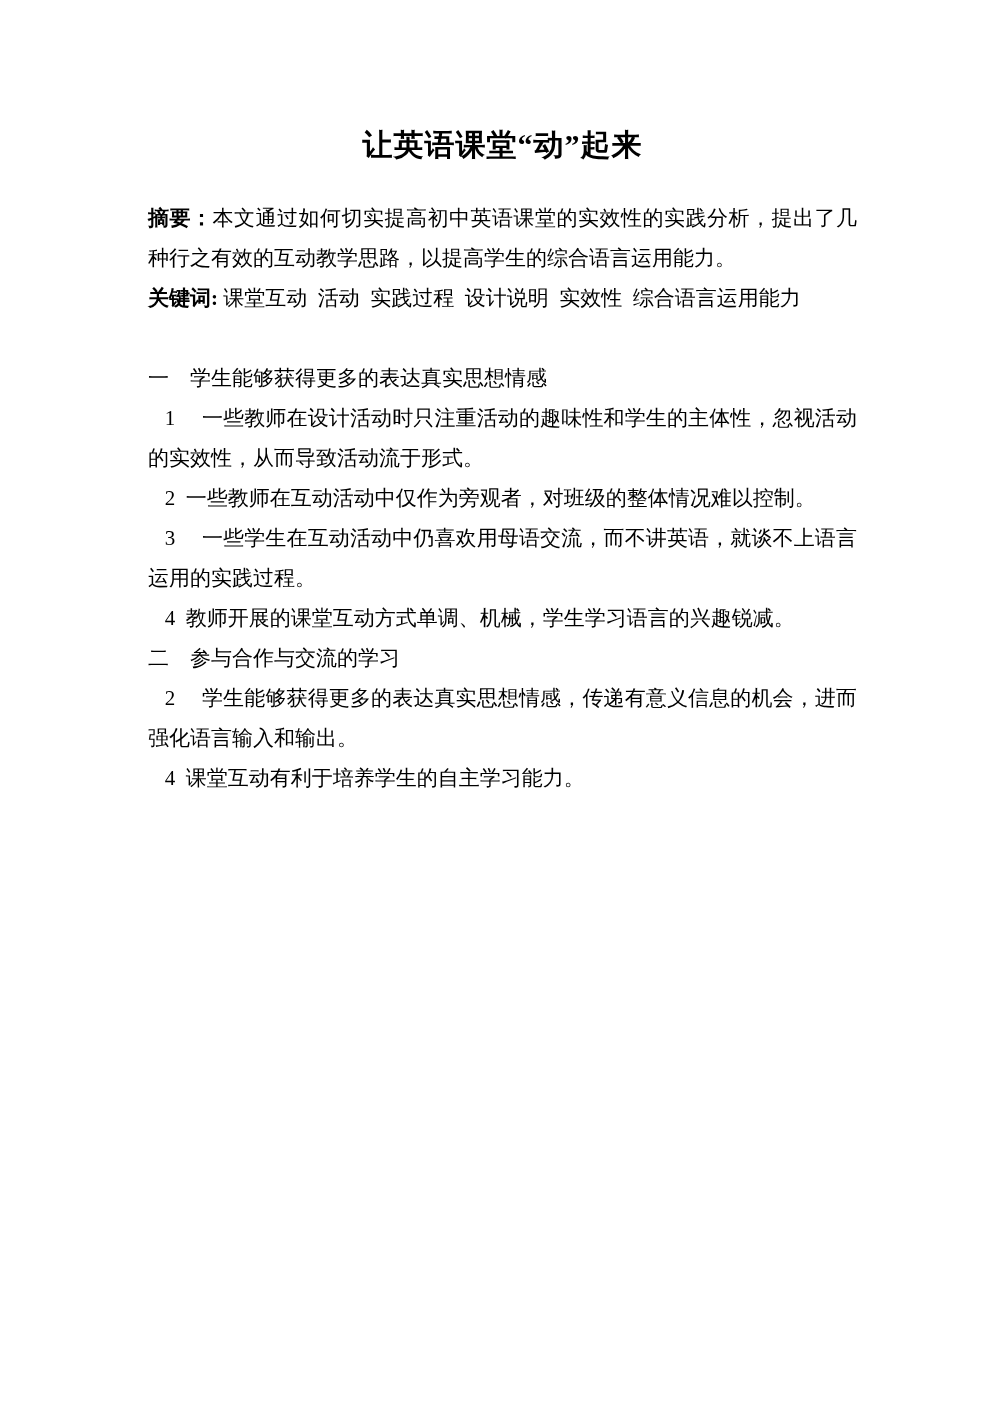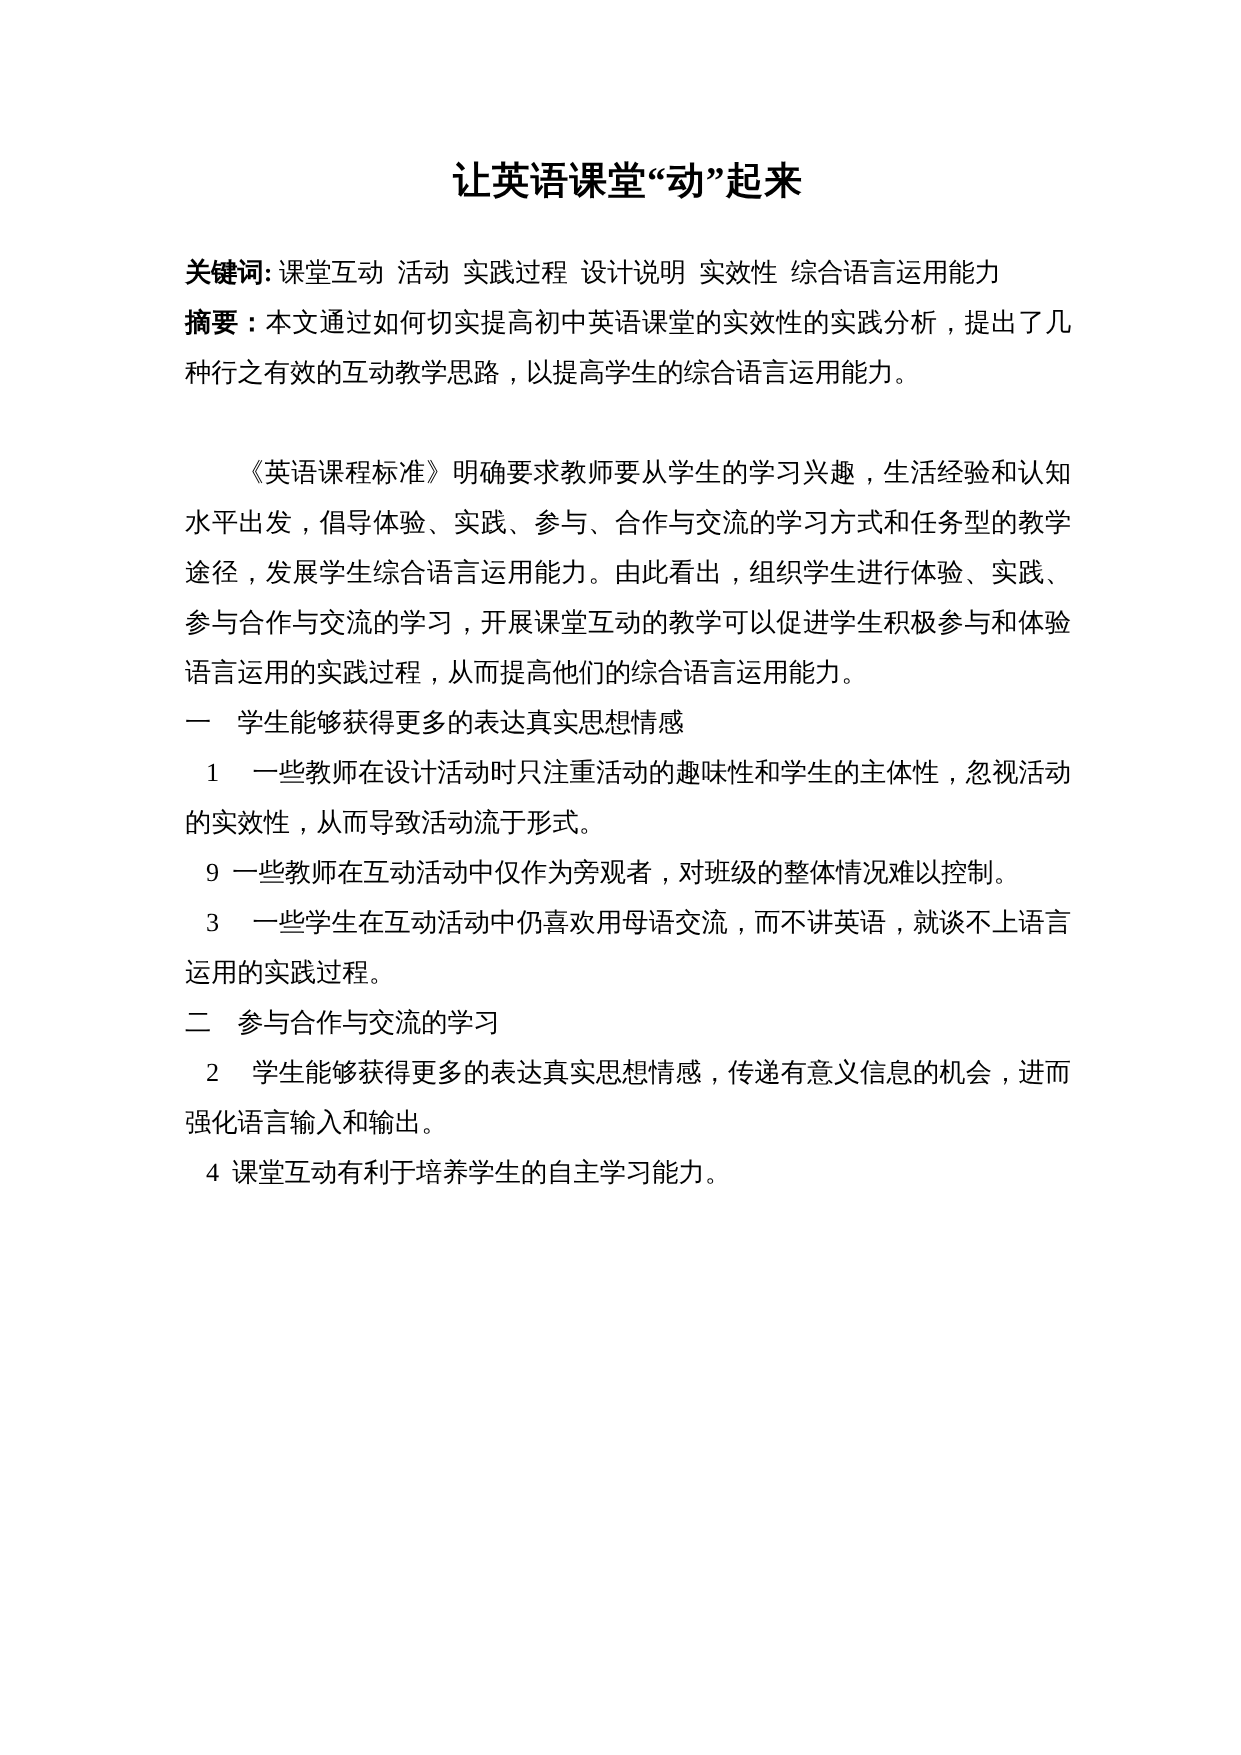--- a/index.html
+++ b/index.html
@@ -57,36 +57,36 @@
 </style>
 </head>
 <body>
 
 <div class="page">
 
   <h1 class="doc-title">让英语课堂“动”起来</h1>
 
   <div class="content">
 
+    <p class="para"><span class="label">摘要：</span><span>本文通过如何切实提高初中英语课堂的实效性的实践分析，提出了几种行之有效的互动教学思路，以提高学生的综合语言运用能力。</span></p>
+
     <p class="para"><span class="label">关键词:</span><span> 课堂互动  活动  实践过程  设计说明  实效性  综合语言运用能力</span></p>
-
-    <p class="para"><span class="label">摘要：</span><span>本文通过如何切实提高初中英语课堂的实效性的实践分析，提出了几种行之有效的互动教学思路，以提高学生的综合语言运用能力。</span></p>
 
     <div class="spacer"></div>
 
-    <p class="para indent">《英语课程标准》明确要求教师要从学生的学习兴趣，生活经验和认知水平出发，倡导体验、实践、参与、合作与交流的学习方式和任务型的教学途径，发展学生综合语言运用能力。由此看出，组织学生进行体验、实践、参与合作与交流的学习，开展课堂互动的教学可以促进学生积极参与和体验语言运用的实践过程，从而提高他们的综合语言运用能力。</p>
 
     <p class="para heading">一　学生能够获得更多的表达真实思想情感</p>
 
     <p class="para item">1　 一些教师在设计活动时只注重活动的趣味性和学生的主体性，忽视活动的实效性，从而导致活动流于形式。</p>
 
-    <p class="para item">9  一些教师在互动活动中仅作为旁观者，对班级的整体情况难以控制。</p>
+    <p class="para item">2  一些教师在互动活动中仅作为旁观者，对班级的整体情况难以控制。</p>
 
     <p class="para item">3　 一些学生在互动活动中仍喜欢用母语交流，而不讲英语，就谈不上语言运用的实践过程。</p>
 
+    <p class="para item">4  教师开展的课堂互动方式单调、机械，学生学习语言的兴趣锐减。</p>
 
     <p class="para heading">二　参与合作与交流的学习</p>
 
 
 
     <p class="para item">2　 学生能够获得更多的表达真实思想情感，传递有意义信息的机会，进而强化语言输入和输出。</p>
 
     <p class="para item">4  课堂互动有利于培养学生的自主学习能力。</p>
 
   </div>

